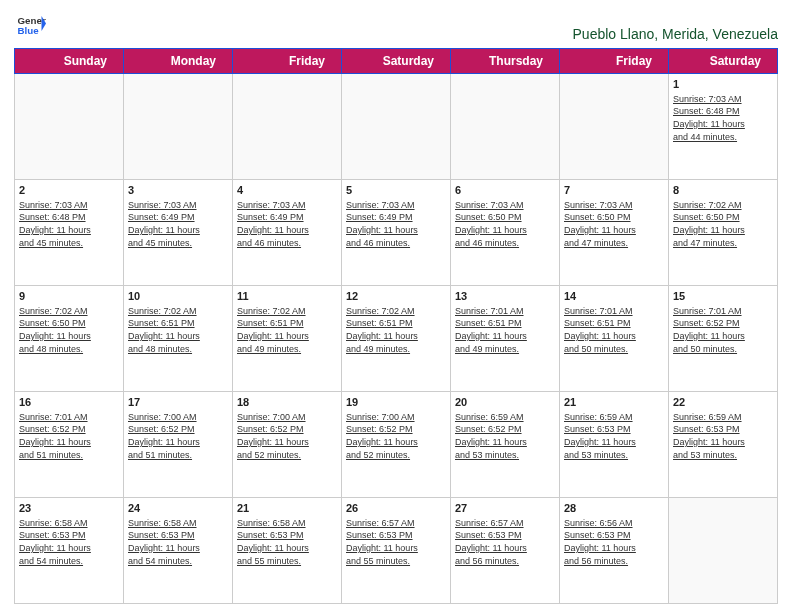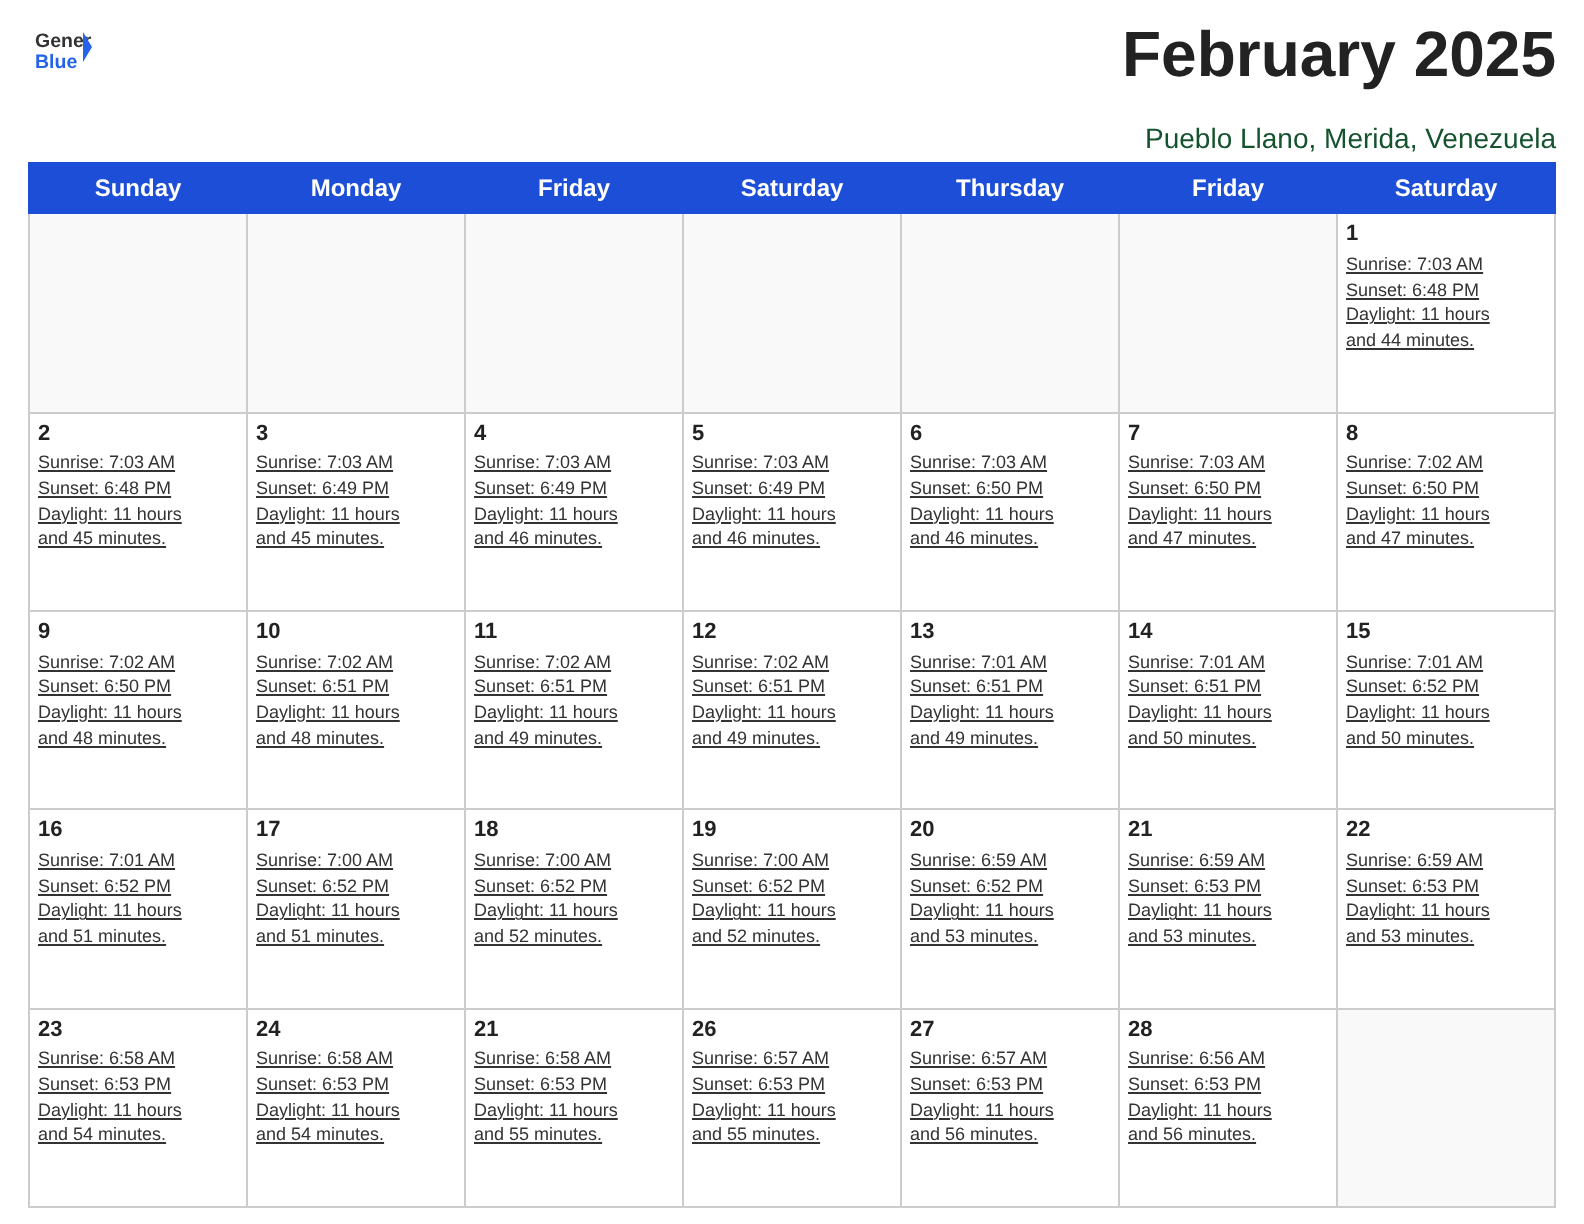--- a/index.html
+++ b/index.html
@@ -48,26 +48,26 @@
       margin-top: 16px;
     }
     .calendar {
       width: 100%;
       flex: 1;
       border-collapse: collapse;
       border: 1px solid #ccc;
       table-layout: fixed;
     }
     .calendar th {
-      background: #1d4ed8;
+      background: #be185d;
       color: #fff;
       font-size: 12px;
       font-weight: bold;
       padding: 5px 16px;
-      text-align: center;
+      text-align: right;
       border: 1px solid #1d4ed8;
     }
     .calendar td {
       vertical-align: top;
       padding: 3px 4px;
       border: 1px solid #ccc;
       font-size: 9.5px;
       color: #333;
       line-height: 1.35;
       width: calc(100% / 7);
@@ -99,21 +99,20 @@
     <div class="logo-area">
       <div>
         <svg class="logo-icon" viewBox="0 0 40 40">
           <text x="2" y="18" font-size="13" font-weight="bold" fill="#333" font-family="Arial">General</text>
           <text x="2" y="32" font-size="13" font-weight="bold" fill="#2563eb" font-family="Arial">Blue</text>
           <polygon points="34,8 40,18 34,28" fill="#2563eb"></polygon>
         </svg>
       </div>
     </div>
     <div class="title-area">
-      <div class="month-title">February 2025</div>
       <div class="location">Pueblo Llano, Merida, Venezuela</div>
     </div>
   </div>
 
   <table class="calendar">
     <thead>
       <tr>
       <th>Sunday</th>
           <th>Monday</th>
           <th>Friday</th>

